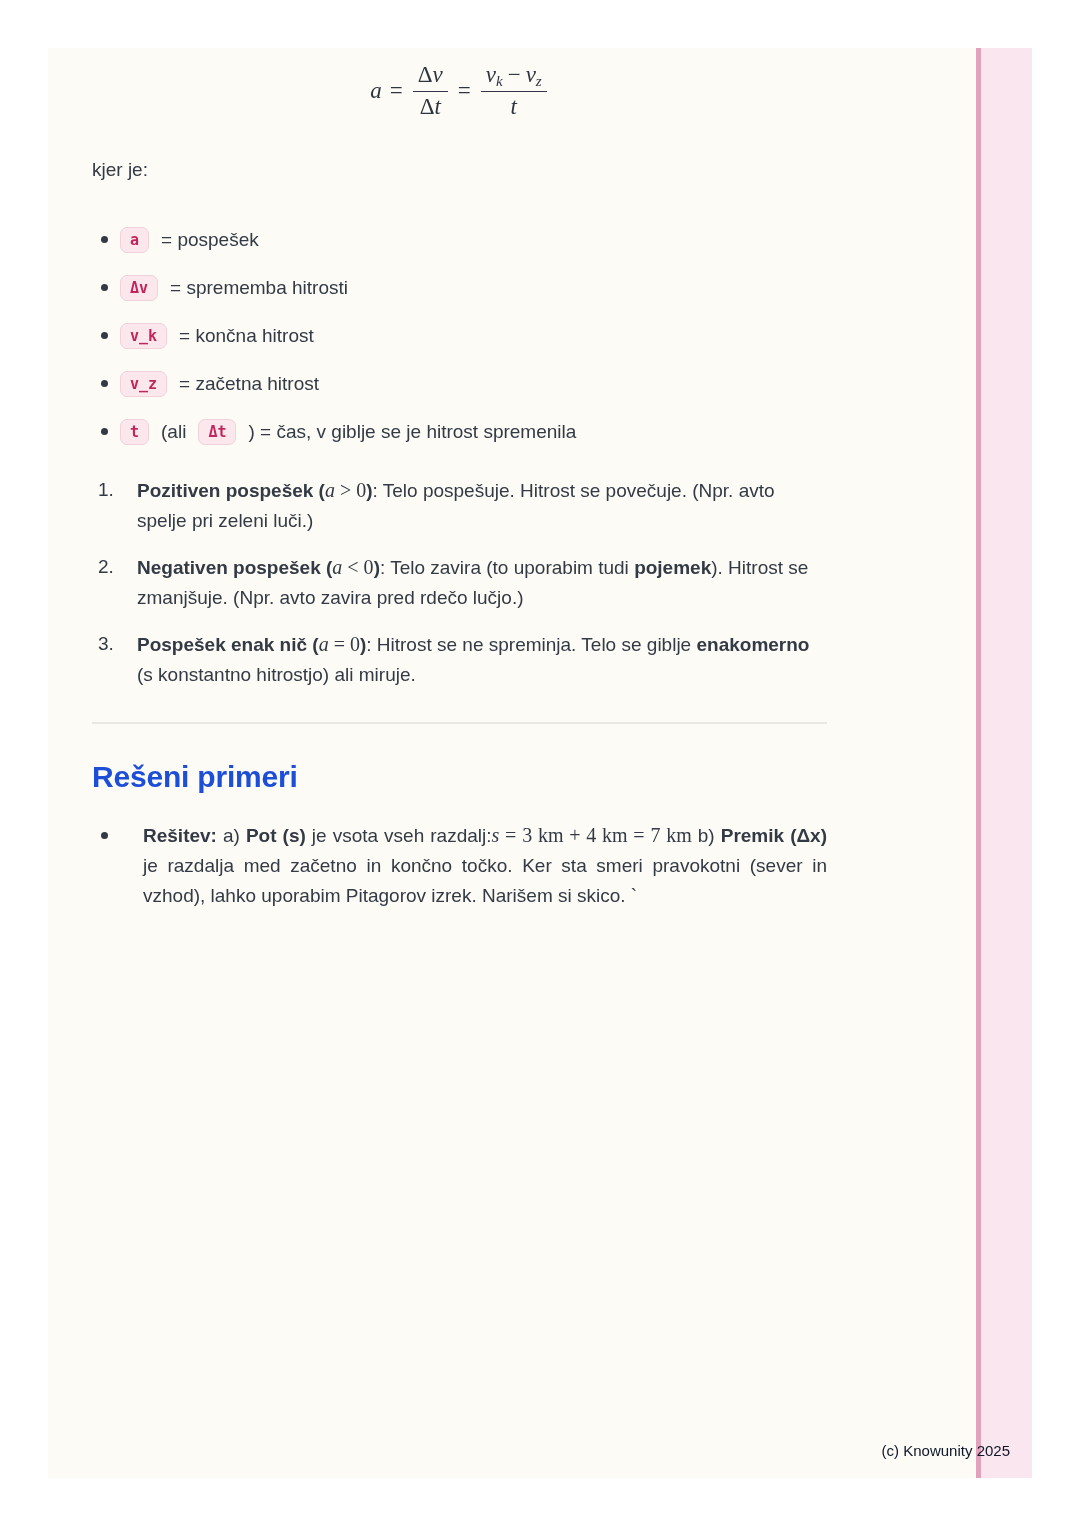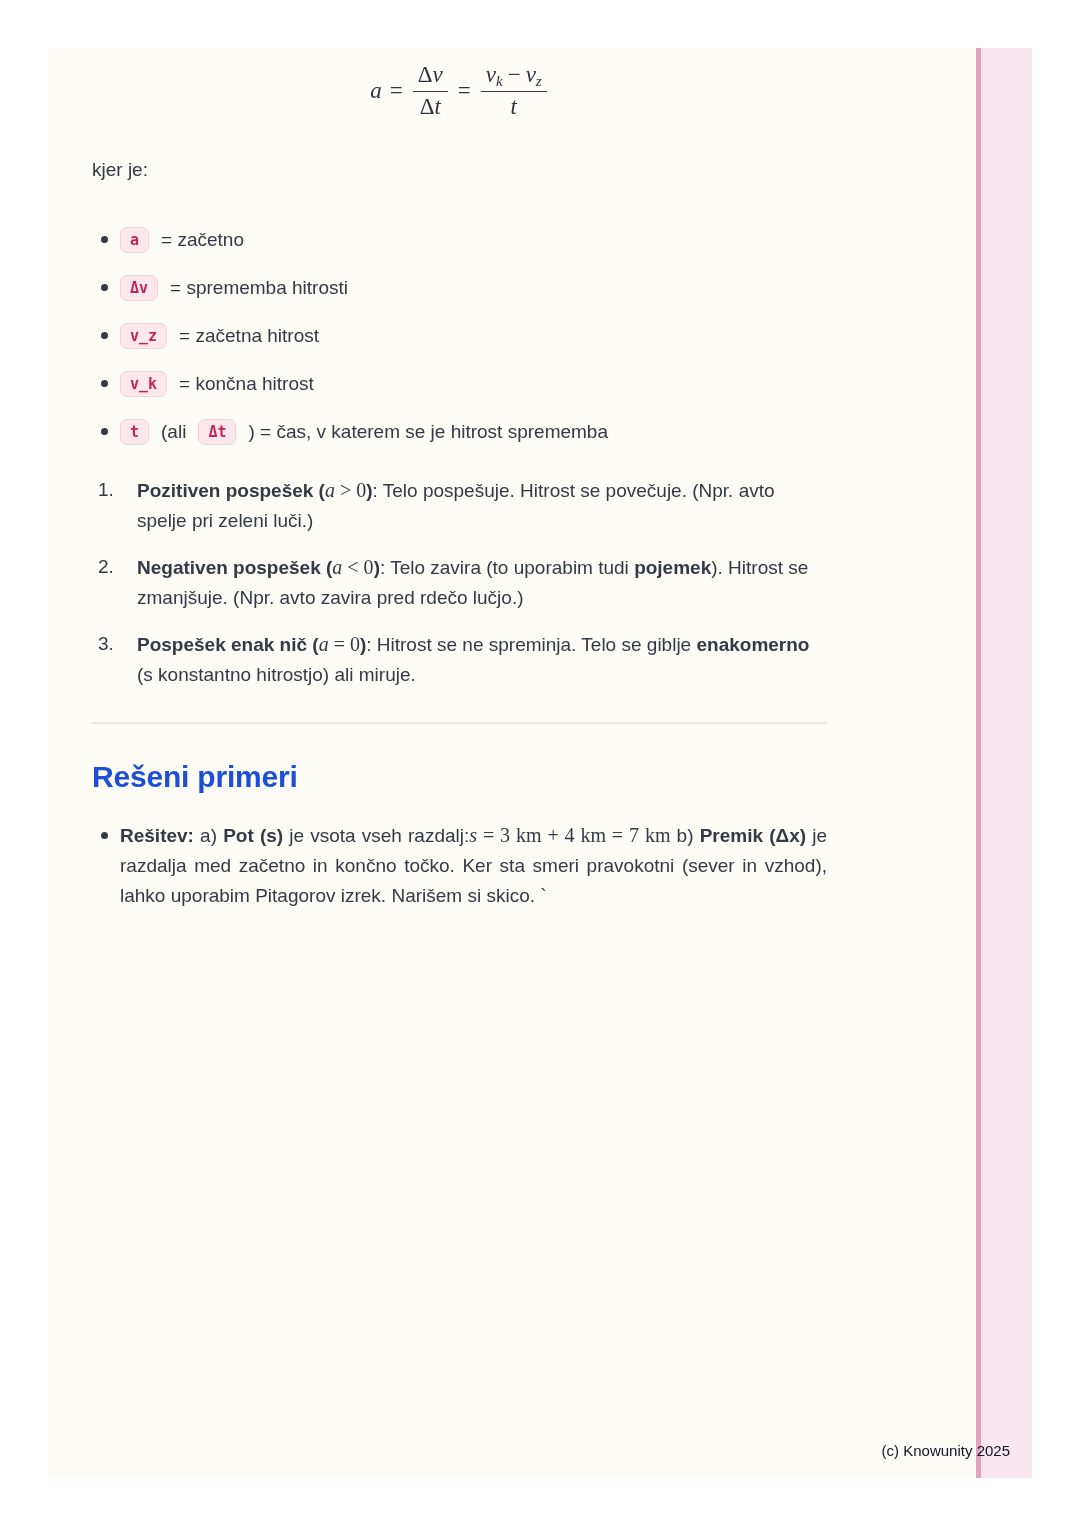--- a/index.html
+++ b/index.html
@@ -62,21 +62,21 @@
   .case .marker{flex:none;width:33px;box-sizing:border-box;padding-left:6px;}
   .case .case-text{flex:1;margin-left:12px;}
   
   hr.divider{border:none;border-top:2px solid #e9e8e2;margin:32px 0 0 0;}
   h2.pink{
     color:#1d4ed8;font-size:30px;line-height:38px;font-weight:700;
     margin:34px 0 24px 0;letter-spacing:-0.2px;
   }
   .example{text-align:justify;margin-bottom:34px;}
   
-  .bullet-para{display:flex;}
+  .bullet-para{display:flex;gap:23px;}
   .bullet-para .dot{margin-top:12px;}
   .sol-text{flex:1;margin-left:12px;text-align:justify;}
   
   .footer{
     position:absolute;top:1440px;right:70px;z-index:5;
     font-size:15px;color:#0f172a;line-height:22px;
   }
   b{font-weight:700;}
 </style>
 </head>
@@ -100,43 +100,43 @@
           </span>
       </span>
     </div>
 
     <p class="intro">kjer je:</p>
 
     <ul class="deflist">
       <li class="defrow">
         <span class="dot"></span>
         <span class="code">a</span>
-        <span>= začetno</span>
+        <span>= pospešek</span>
       </li>
       <li class="defrow">
         <span class="dot"></span>
         <span class="code">Δv</span>
         <span>= sprememba hitrosti</span>
       </li>
       <li class="defrow">
         <span class="dot"></span>
-        <span class="code">v_z</span>
-        <span>= začetna hitrost</span>
+        <span class="code">v_k</span>
+        <span>= končna hitrost</span>
       </li>
       <li class="defrow">
         <span class="dot"></span>
-        <span class="code">v_k</span>
-        <span>= končna hitrost</span>
+        <span class="code">v_z</span>
+        <span>= začetna hitrost</span>
       </li>
       <li class="defrow">
         <span class="dot"></span>
         <span class="code">t</span>
         <span>(ali</span>
         <span class="code">Δt</span>
-        <span>) = čas, v katerem se je hitrost sprememba</span>
+        <span>) = čas, v giblje se je hitrost spremenila</span>
       </li>
     </ul>
 
     <ol class="cases">
       <li class="case">
         <span class="marker">1.</span>
         <span class="case-text"><b>Pozitiven pospešek (</b><span class="mi inline">a</span><span class="mr2"> &gt; 0</span><b>)</b><span>: Telo pospešuje. Hitrost se povečuje. (Npr. avto spelje pri zeleni luči.)</span><b></b><span></span></span>
       </li>
       <li class="case">
         <span class="marker">2.</span>

